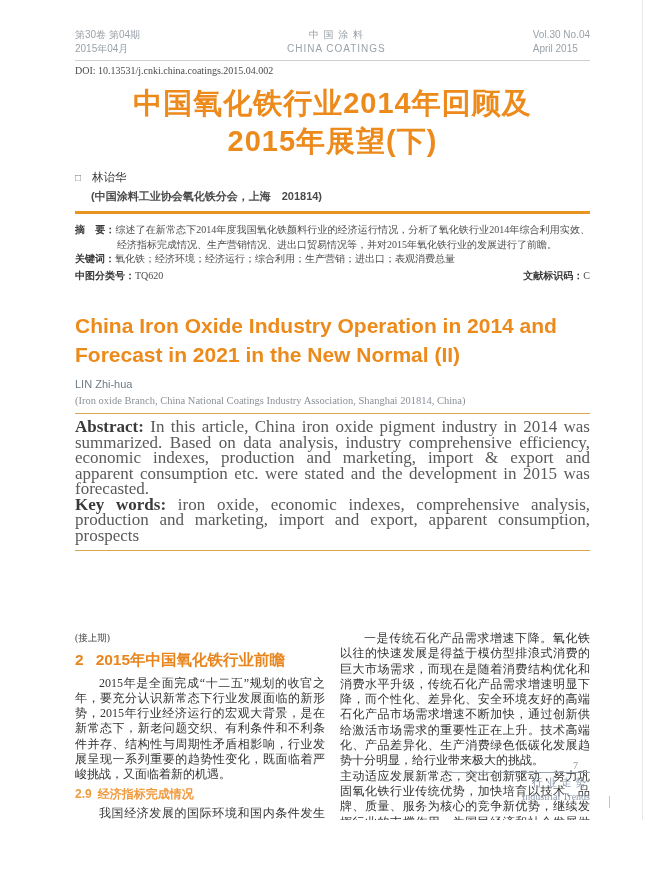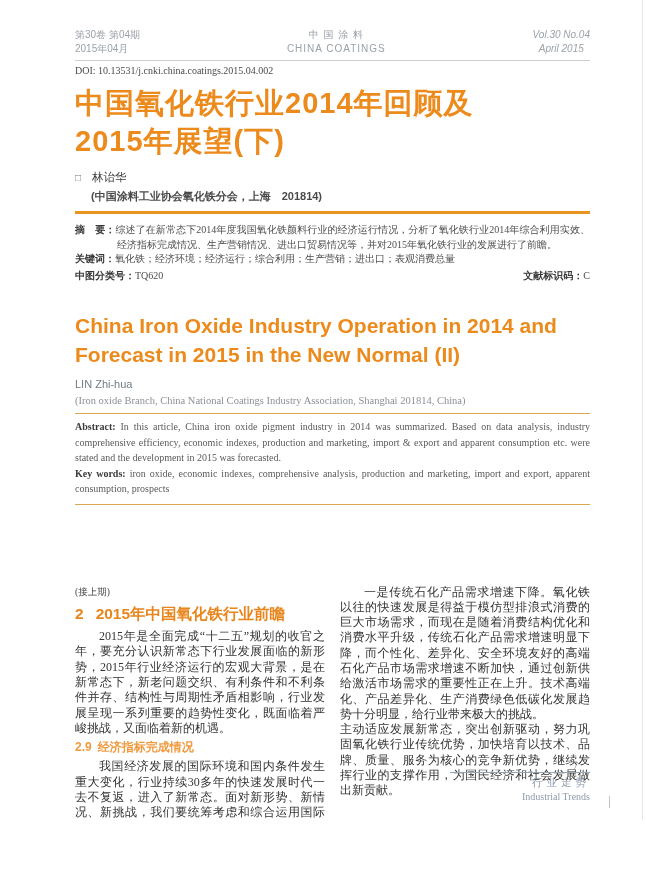--- a/index.html
+++ b/index.html
@@ -15,34 +15,35 @@
 
   
   .jheader {
     margin-top:28px;
     display:flex; justify-content:space-between; align-items:flex-end;
     font-size:10px; line-height:14px; color:#9aa2a9;
     font-family:"Liberation Sans", sans-serif;
     border-bottom:1px solid #ccd1d6; padding-bottom:4px;
   }
   .jheader .c { text-align:center; letter-spacing:1px; }
-  .jheader .r { text-align:center;font-style:italic; }
+  .jheader .r { text-align:left; }
   .doi { font-size:10px; color:#4a4a4a; margin-top:4px; font-family:"Liberation Serif", serif; }
 
   
   .kicker {
     margin-top:36px;
     font-family:"Liberation Sans", sans-serif;
     font-weight:bold; font-size:15.5px; color:#e8861d; letter-spacing:0.5px;
   }
   .title-cn {
     margin-top:8px;
     font-family:"Liberation Sans", sans-serif;
     font-weight:bold; font-size:29px; line-height:38px; color:#ec8a1c;
     letter-spacing:1px;
+    text-align:center;
   }
   .author-row { margin-top:10px; font-size:11.5px; color:#3b3b3b; }
   .author-row .marker { color:#777; margin-right:8px; font-size:10px; }
   .affil-cn {
     margin-top:4px; padding-left:16px;
     font-family:"Liberation Sans", sans-serif;
     font-weight:bold; font-size:11px; color:#4a4a4a;
   }
   .rule-thick { margin-top:7px; height:3px; background:#e8941f; }
 
@@ -54,21 +55,21 @@
 
   
   .title-en {
     margin-top:28px;
     font-family:"Liberation Sans", sans-serif;
     font-weight:bold; font-size:21px; line-height:29px; color:#ec8a1c;
   }
   .author-en { margin-top:9px; font-family:"Liberation Sans", sans-serif; font-size:11px; color:#6f7c86; }
   .affil-en { margin-top:5px; font-size:10.5px; color:#8b9096; }
   .rule-thin { margin-top:7px; border-top:1px solid #d9a84e; }
-  .abs-en { margin-top:5px; font-size:10px; line-height:15.5px; color:#5a5a5a; text-align:justify; }
+  .abs-en { margin-top:5px; font-size:17px; line-height:15.5px; color:#5a5a5a; text-align:justify; }
   .abs-en b { color:#3a3a3a; }
 
   
   .columns { margin-top:80px; display:flex; gap:15px; }
   .col { width:250px; font-size:12px; line-height:15.3px; text-align:justify; color:#333; }
   .cont-note { font-size:9.5px; color:#444; margin-bottom:6px; }
   .h2 {
     font-family:"Liberation Sans", sans-serif;
     font-weight:bold; font-size:15.5px; color:#e8861d; margin:4px 0 8px;
   }
@@ -134,21 +135,21 @@
       </div>
       <div>
         <b>关键词：</b><span>氧化铁；经济环境；经济运行；综合利用；生产营销；进出口；表观消费总量</span>
       </div>
       <div class="meta-row">
         <span><b>中图分类号：</b><span>TQ620</span></span>
         <span><b>文献标识码：</b><span>C</span></span>
       </div>
     </div>
 
-    <div class="title-en">China Iron Oxide Industry Operation in 2014 and Forecast in 2015 in the New Normal (II)</div>
+    <div class="title-en">China Iron Oxide Industry Operation in 2014 and Forecast in 2021 in the New Normal (II)</div>
     <div class="author-en">LIN Zhi-hua</div>
     <div class="affil-en">(Iron oxide Branch, China National Coatings Industry Association, Shanghai 201814, China)</div>
 
     <div class="rule-thin"></div>
 
     <div class="abs-en">
       <div>
         <b>Abstract:</b><span> In this article, China iron oxide pigment industry in 2014 was summarized. Based on data analysis, industry comprehensive efficiency, economic indexes, production and marketing, import &amp; export and apparent consumption etc. were stated and the development in 2015 was forecasted.</span>
       </div>
       <div>

